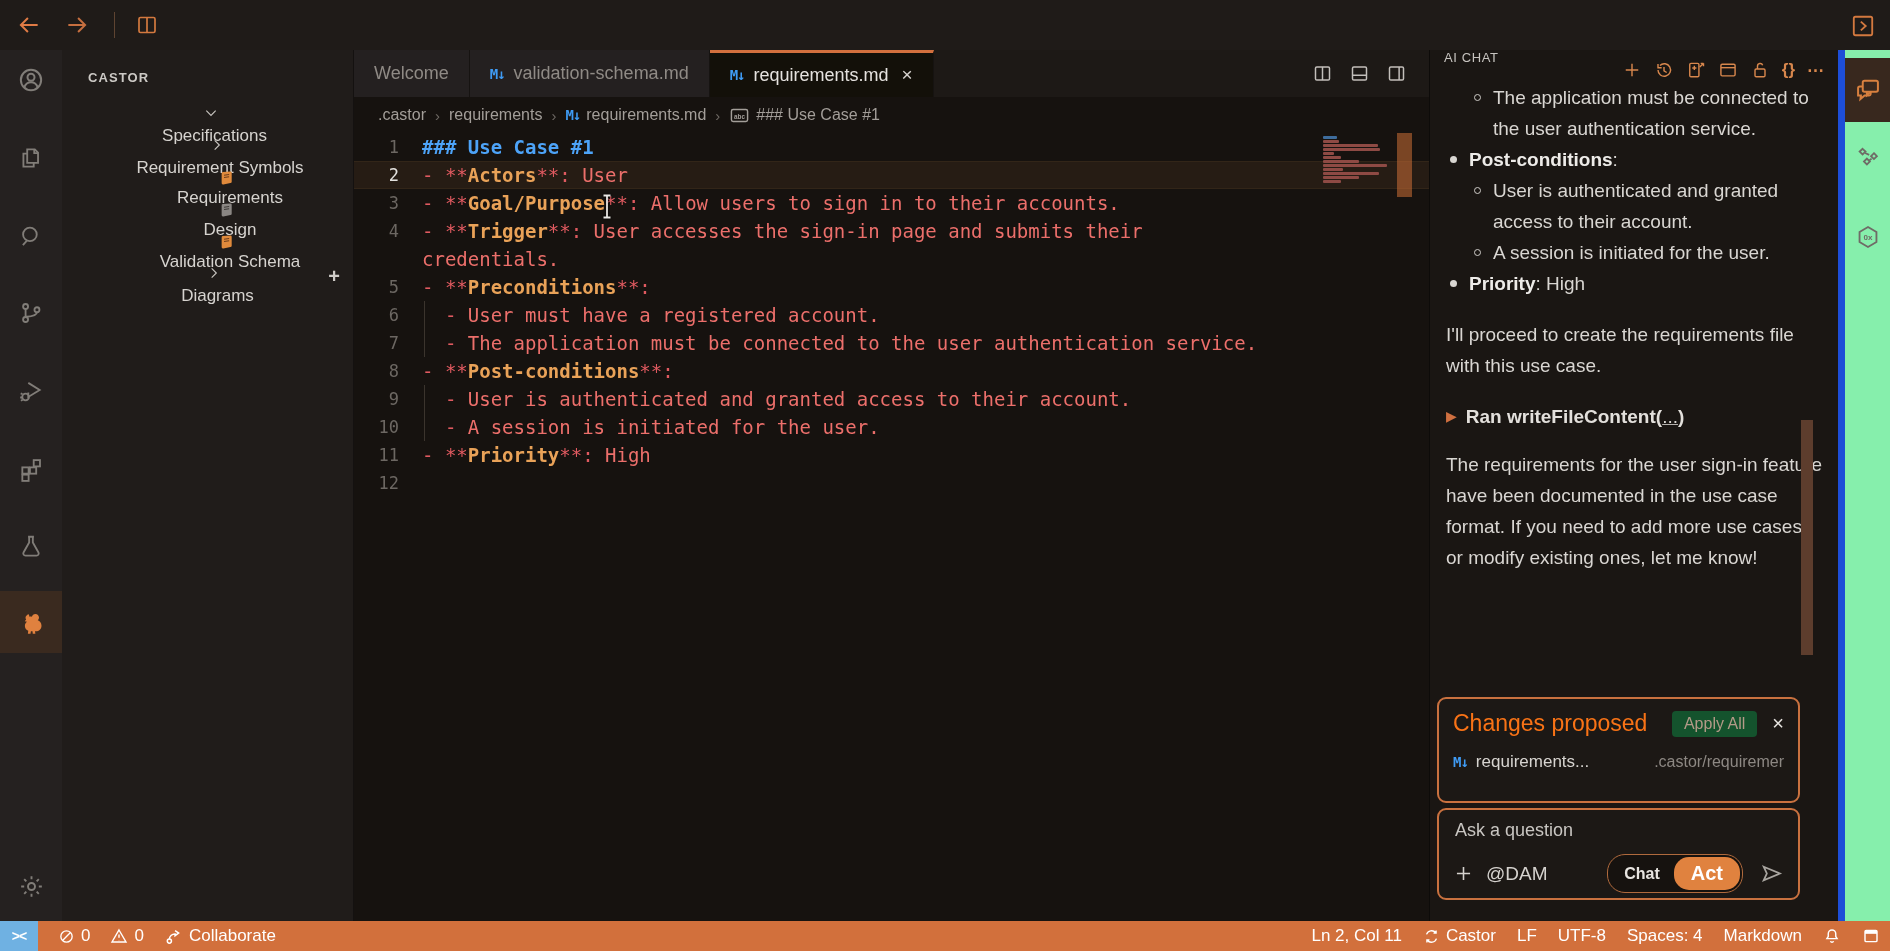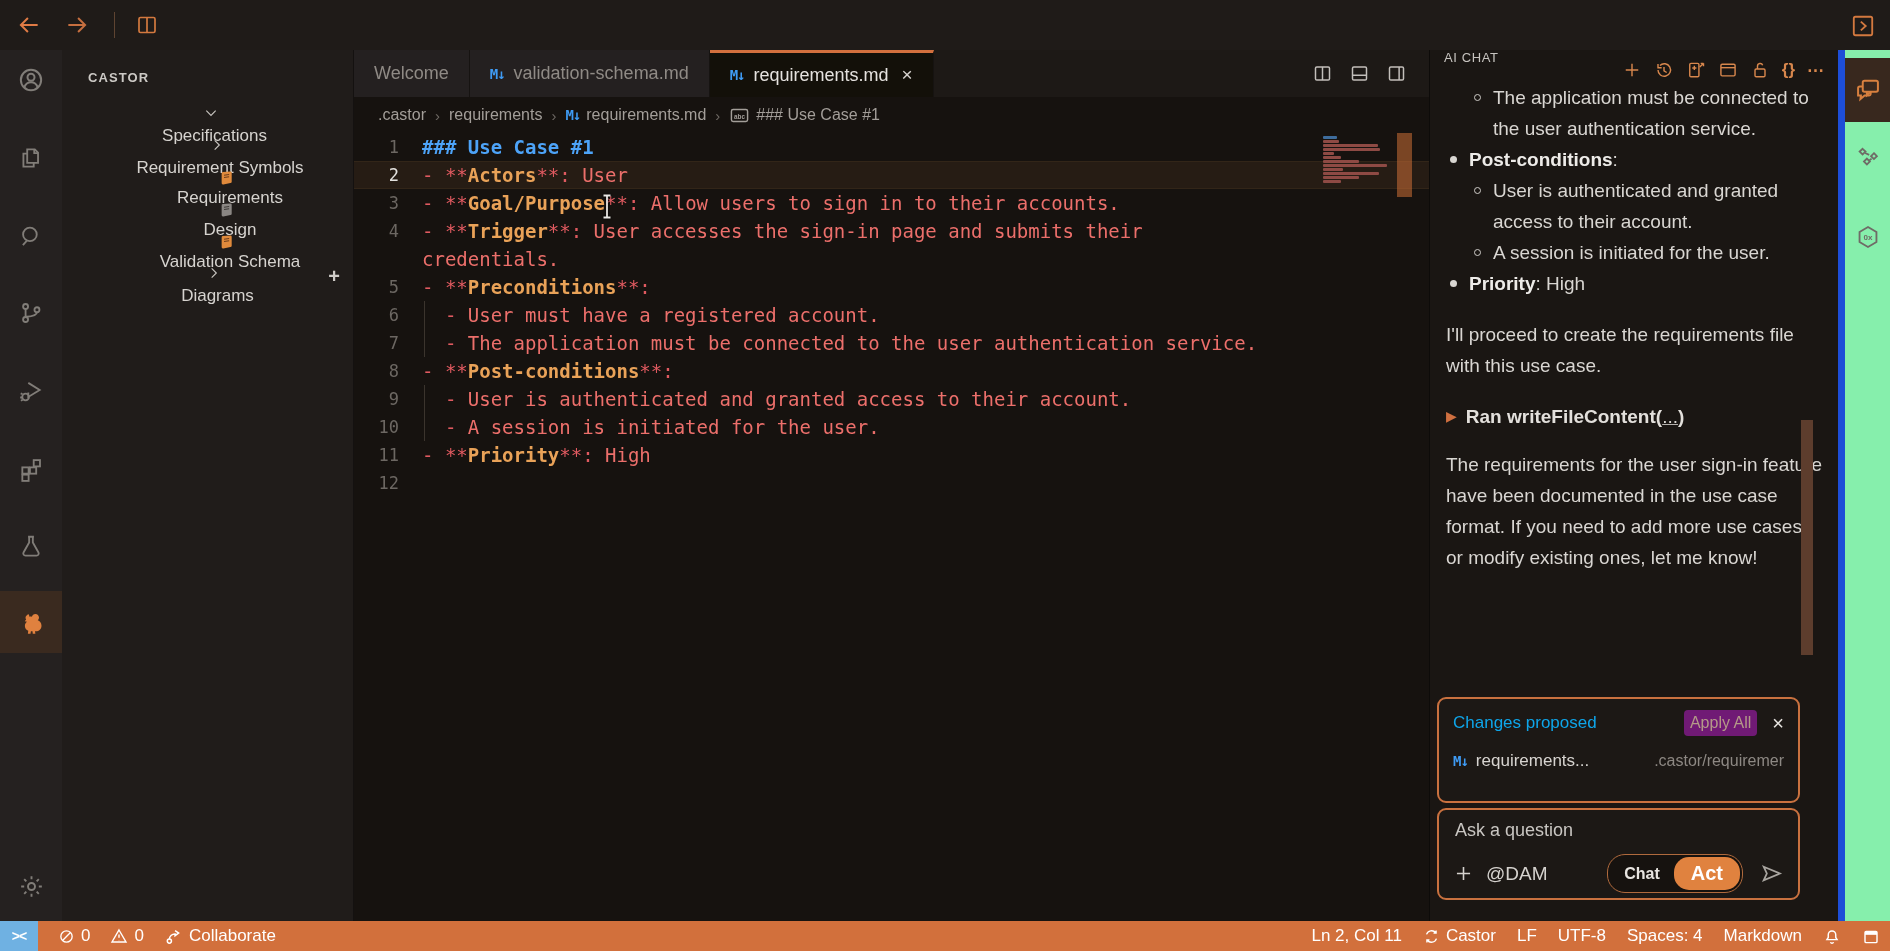--- a/index.html
+++ b/index.html
@@ -90,22 +90,22 @@
   .toolcall{margin-top:20px;display:flex;align-items:center;gap:9px;cursor:pointer;}
   .toolcall .tri{color:#d07040;font-size:14px;}
   .toolcall b{color:#e3e0dc;}
   .toolcall u{text-decoration-color:#b5b1ad;}
   .chat-scrollbar{position:absolute;right:25px;top:370px;width:12px;height:235px;background:#5d3d2d;cursor:pointer;}
 
   .card{position:absolute;left:7px;right:38px;border:2px solid #c9713f;border-radius:9px;
         background:#1c1815;box-sizing:border-box;}
   .changes-card{top:647px;height:106px;padding:11px 14px;}
   .cc-row1{display:flex;align-items:center;}
-  .cc-title{font-size:17px;color:#0ea5e9;}
-  .apply-btn{margin-left:auto;background:#701a75;color:#b49a88;font-size:16px;padding:4px 6px;
+  .cc-title{font-size:23px;color:#f97316;}
+  .apply-btn{margin-left:auto;background:#14532d;color:#b49a88;font-size:16px;padding:4px 12px;
              border-radius:4px;cursor:pointer;}
   .cc-close{margin-left:15px;font-size:20px;color:#e8e5e1;cursor:pointer;}
   .cc-row2{display:flex;align-items:center;margin-top:15px;gap:8px;}
   .cc-file{font-size:17px;color:#d7d4d0;}
   .cc-path{margin-left:auto;font-size:16px;color:#8d8883;white-space:nowrap;overflow:hidden;max-width:150px;}
 
   .input-card{top:758px;height:92px;padding:9px 14px;}
   .ask-input{width:100%;background:transparent;border:none;outline:none;color:#d8d5d1;
              font-size:18px;font-family:"Liberation Sans",sans-serif;}
   .ask-input::placeholder{color:#c9c6c2;opacity:1;}
@@ -122,21 +122,21 @@
   .rightbar{width:45px;flex:none;background:#86efac;position:relative;border-left:7px solid #1d4ed8;}
   .rb-item{position:absolute;left:0;width:45px;height:52px;display:flex;align-items:center;
            justify-content:center;color:#6f6b66;cursor:pointer;}
   .rb-item.active{background:#38281e;height:64px;color:#d8803f;}
 
   
   .statusbar{height:30px;background:#d2703c;display:flex;align-items:center;color:#fff;font-size:17px;}
   .sb-remote{width:38px;height:30px;background:#6fb1e2;display:flex;align-items:center;justify-content:center;
              font-size:14px;font-weight:bold;letter-spacing:-1px;cursor:pointer;flex:none;}
   .sb-item{display:flex;align-items:center;gap:6px;margin-left:20px;cursor:pointer;white-space:nowrap;}
-  .sb-right{margin-left:auto;display:flex;align-items:flex-end;padding-right:10px;}
+  .sb-right{margin-left:auto;display:flex;align-items:center;padding-right:10px;}
   .sb-right .sb-item{margin-left:21px;}
 </style>
 </head>
 <body>
 
 <div class="app">
 
   <div class="titlebar">
     <span class="icon nav-arrow">
       <svg width="26" height="26" viewBox="0 0 24 24" fill="none" stroke="currentColor" stroke-width="1.8">

